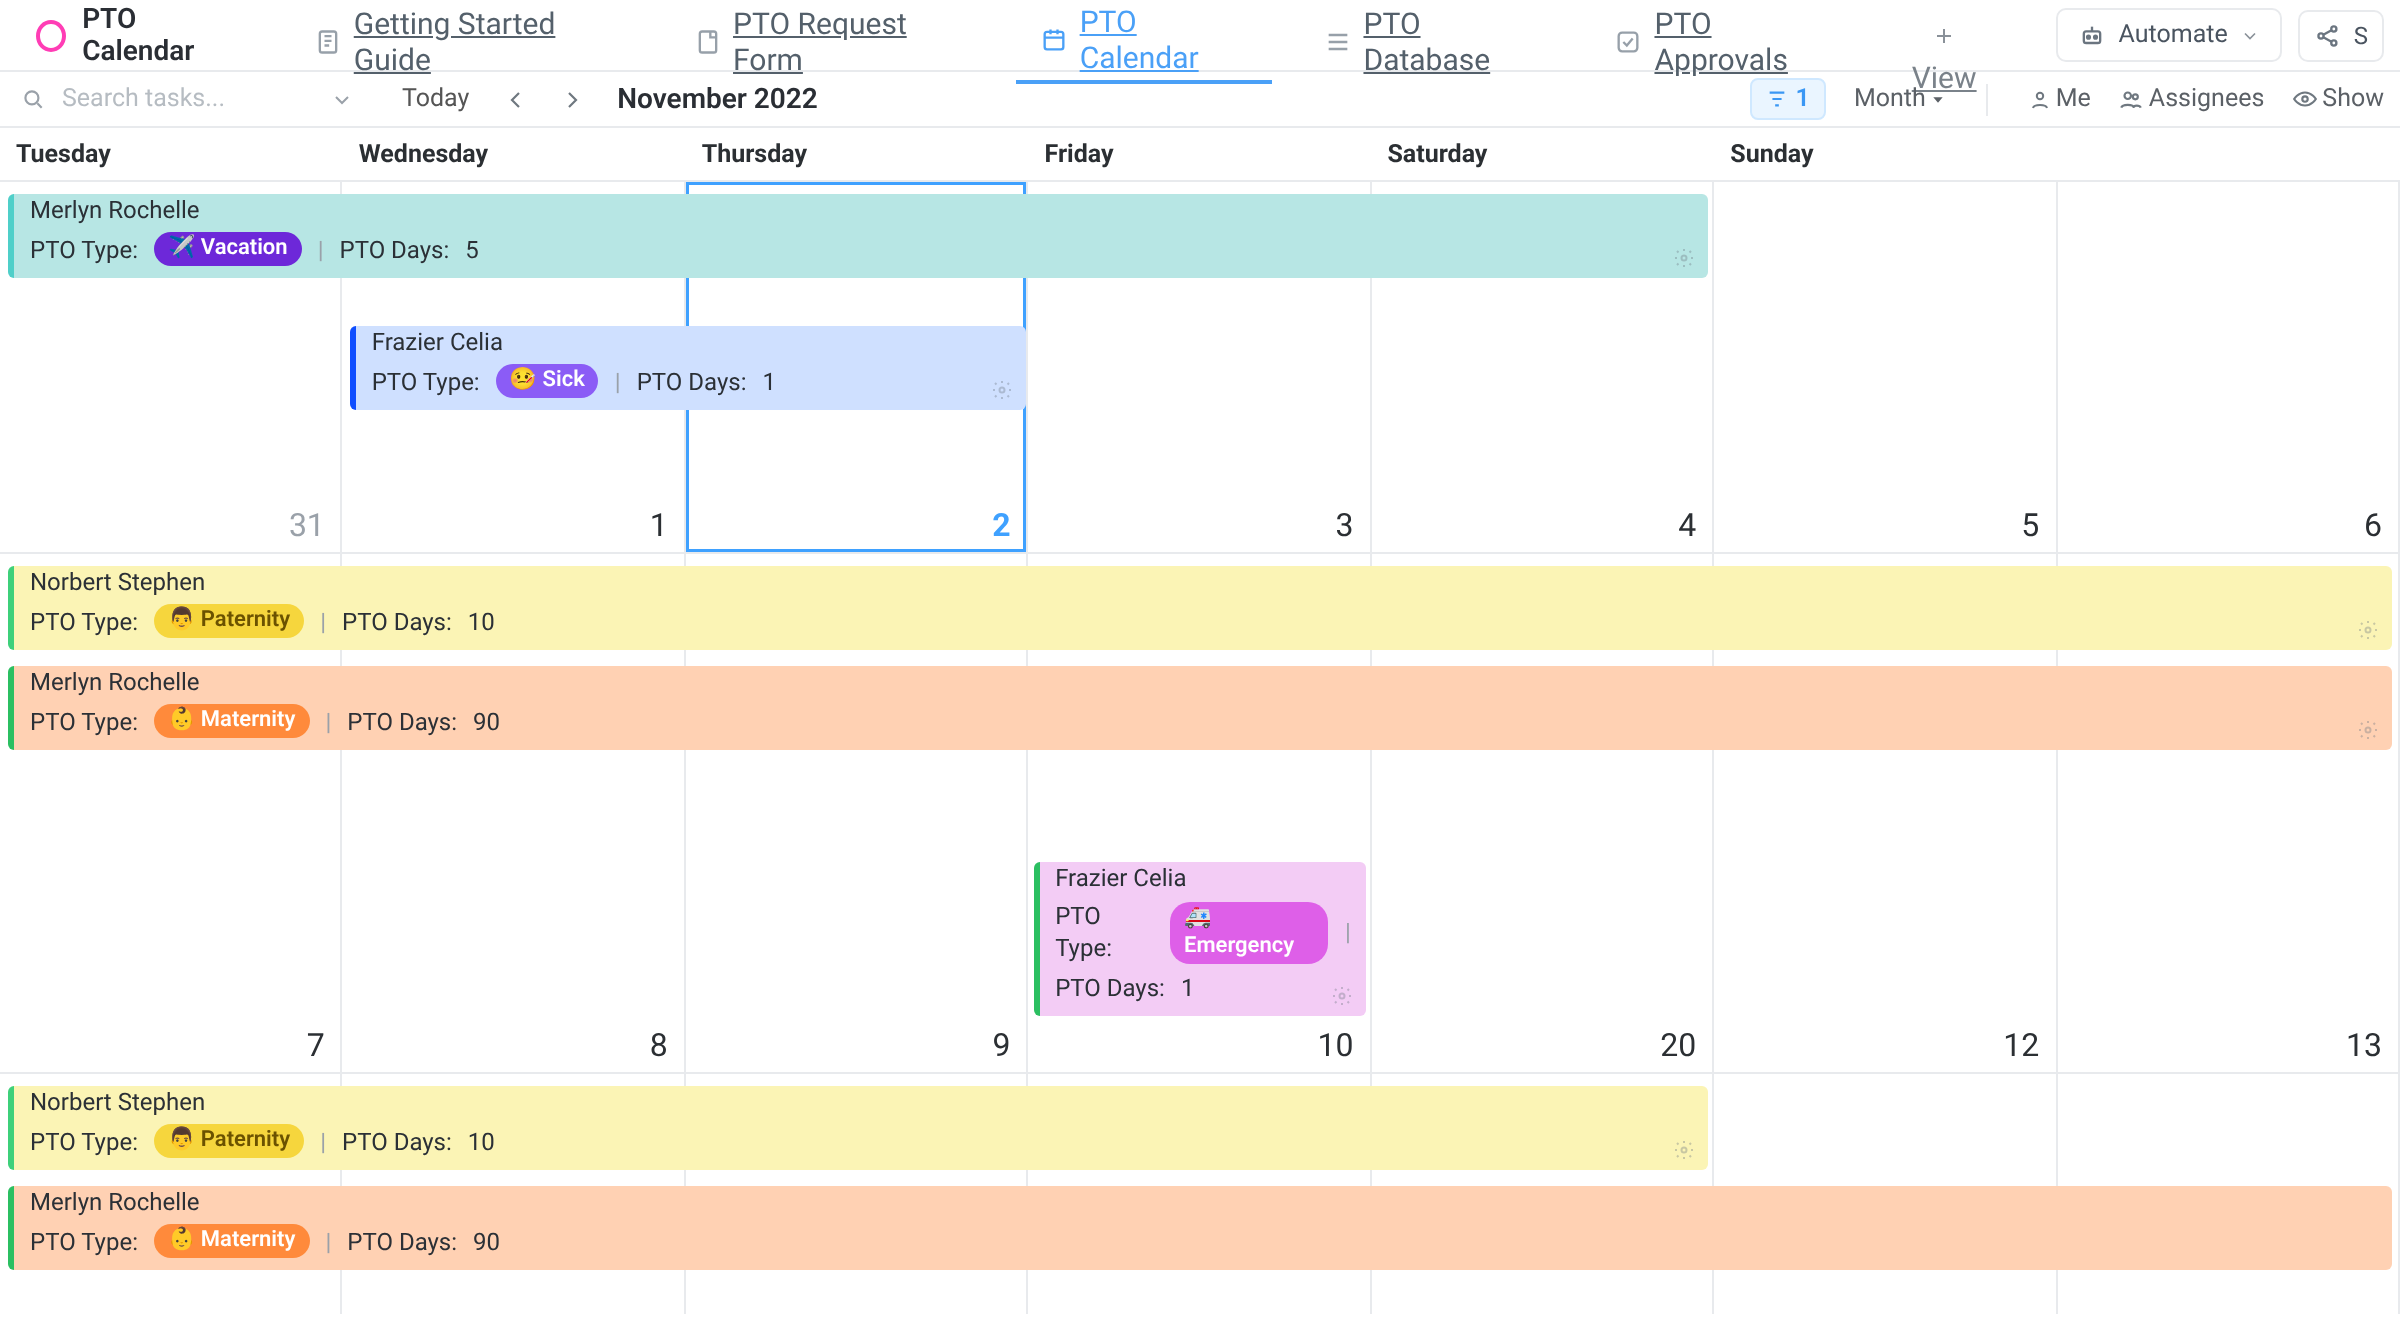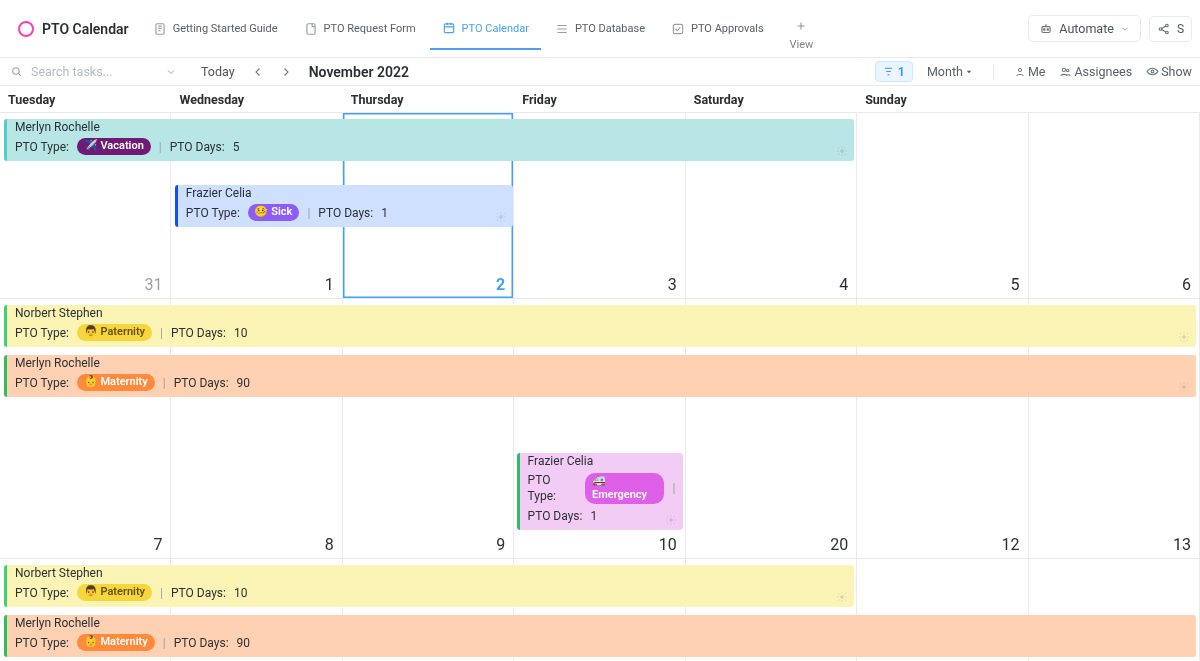--- a/index.html
+++ b/index.html
@@ -6,25 +6,25 @@
     --text:#2a2e34;
     --muted:#787f87;
     --border:#e8eaed;
     --blue:#4095f7;
     --tab-blue:#4aa0f7;
     --bg:#fff;
   }
   *{box-sizing:border-box;font-family:-apple-system,BlinkMacSystemFont,"Segoe UI",Roboto,Helvetica,Arial,sans-serif;}
   body{margin:0;background:var(--bg);color:var(--text);font-size:13px;overflow:hidden;width:1200px;height:661px;}
   
-  .tabs-bar{display:flex;align-items:center;height:58px;border-bottom:1px solid var(--border);padding:0 8px;gap:2px;}
+  .tabs-bar{display:flex;height:36px;border-bottom:1px solid var(--border);padding:0 8px;gap:14px;}
   .tabs-bar .title-pill{display:flex;align-items:center;gap:8px;padding:4px 10px;border-radius:6px;}
   .logo-circle{width:16px;height:16px;border:2.5px solid #ff3db5;border-radius:50%;background:#fff;}
   .title-text{font-weight:600;font-size:14px;}
-  .tab{display:flex;align-items:center;gap:6px;padding:12px 12px;height:42px;color:#54606b;cursor:pointer;font-size:11px;}
+  .tab{display:flex;align-items:center;gap:6px;padding:12px 12px;height:42px;color:#54606b;cursor:pointer;font-size:15px;text-decoration:underline;}
   .tab.active{color:var(--tab-blue);border-bottom:2.5px solid var(--tab-blue);margin-bottom:-1px;}
   .tab .ticon{width:14px;height:14px;display:flex;align-items:center;justify-content:center;}
   .add-view{color:#7a828a;flex-direction:column;}
   .spacer{flex:1;}
   .top-right{display:flex;align-items:center;gap:8px;}
   .btn{display:flex;align-items:center;gap:6px;padding:5px 10px;border:1px solid var(--border);border-radius:5px;color:#4a5460;cursor:pointer;font-size:12.5px;}
   .btn.icon-only{padding:5px 7px;}
   .chev{width:10px;height:10px;}
   
   .toolbar{display:flex;align-items:center;height:28px;border-bottom:1px solid var(--border);padding:0 8px 0 4px;}
@@ -56,21 +56,21 @@
   
   .events{position:absolute;left:0;right:0;top:6px;display:flex;flex-direction:column;gap:24px;padding:0 2px 0 2px;pointer-events:none;}
   .event{pointer-events:auto;position:relative;border-radius:3px;padding:0 8px 6px 8px;font-size:12px;line-height:1.35;border-left:3px solid rgba(0,0,0,.18);overflow:hidden;}
   .event .name{font-size:12px;color:#2b3036;}
   .event .row2{display:flex;align-items:center;gap:8px;margin-top:3px;color:#2b3036;}
   .chip{display:inline-flex;align-items:center;gap:4px;padding:1px 7px;border-radius:10px;font-size:11px;color:#fff;font-weight:600;}
   .sep{color:#9aa1a9;}
   .gear{position:absolute;right:6px;bottom:4px;width:12px;height:12px;opacity:.35;}
   
   .ev-vacation{background:#b7e6e4;border-left-color:#4fcfc9;}
-  .chip-vacation{background:#701a75;}
+  .chip-vacation{background:#6d28d9;}
   .ev-sick{background:#cfe0ff;border-left-color:#0f4eff;}
   .chip-sick{background:#8b5cf6;}
   .ev-paternity{background:#fbf4b5;border-left-color:#3ed07a;}
   .chip-paternity{background:#f6d63d;color:#6b5200;}
   .ev-maternity{background:#ffd1b3;border-left-color:#2bbf61;}
   .chip-maternity{background:#ff8a3b;}
   .ev-emergency{background:#f3ccf5;border-left-color:#2bbf61;}
   .chip-emergency{background:#de5fe8;}
   
   .span-1{width:calc(100%/7 - 4px);}

